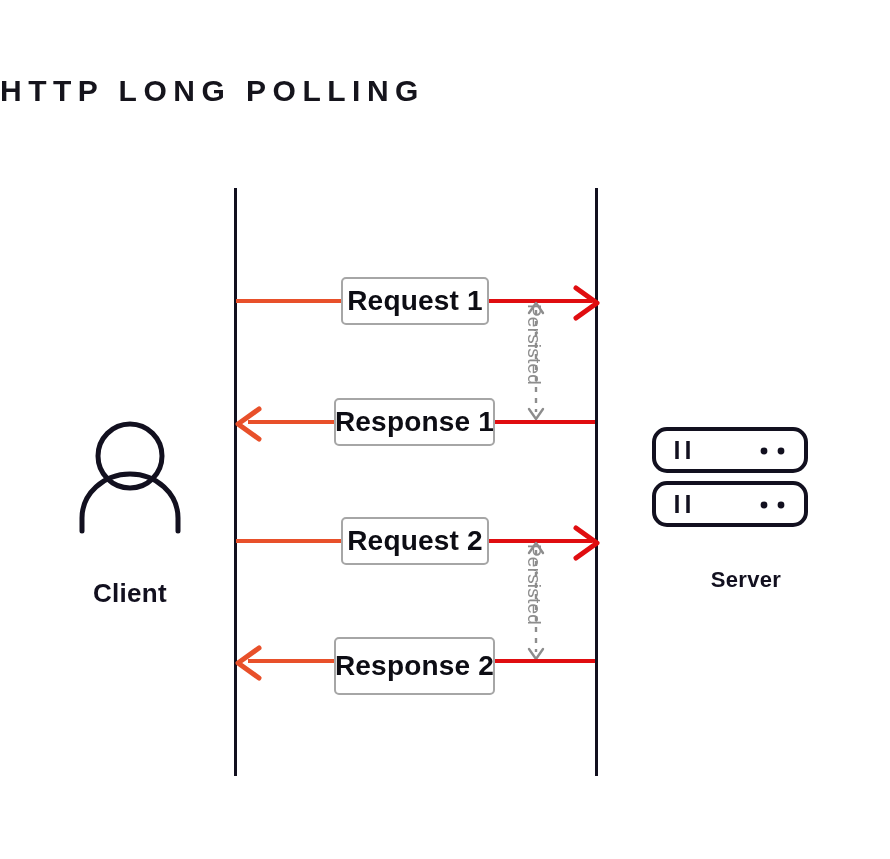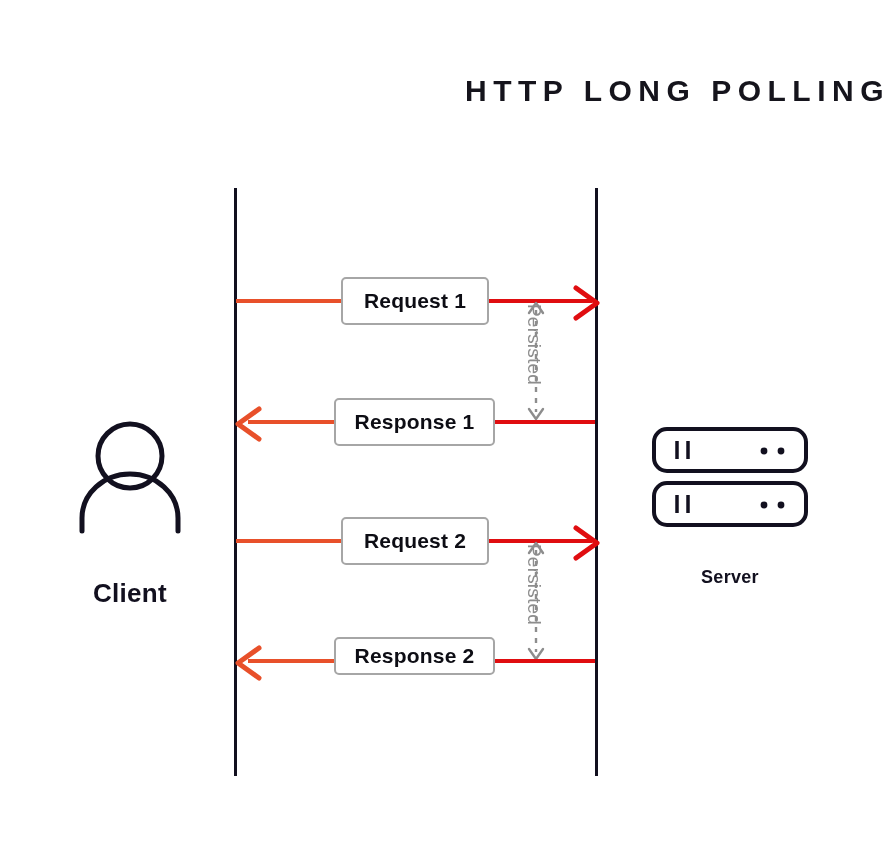--- a/index.html
+++ b/index.html
@@ -15,21 +15,21 @@
     font-family: "Liberation Sans", sans-serif;
     color: #111118;
   }
 
   
   #diagram-title {
     position: absolute;
     left: 0;
     top: 74px;
     width: 890px;
-    text-align: right;
+    text-align: left;
     font-size: 30px;
     font-weight: 700;
     letter-spacing: 6.5px;
     color: #15141c;
     white-space: nowrap;
   }
 
   
   .lifeline {
     position: absolute;
@@ -76,25 +76,25 @@
     height: 180px;
   }
   #server-icon {
     position: absolute;
     left: 0; top: 0;
     width: 160px;
     height: 105px;
   }
   #server-label {
     position: absolute;
-    left: 0;
+    left: 16px;
     top: 142px;
     width: 160px;
     text-align: center;
-    font-size: 18px;
+    font-size: 22px;
     font-weight: 700;
     color: #12101f;
     letter-spacing: 0.3px;
   }
 
   
   .message-row {
     position: absolute;
     left: 0;
     width: 890px;
@@ -121,21 +121,21 @@
   
   .msg-box {
     position: absolute;
     box-sizing: border-box;
     background: #ffffff;
     border: 2px solid #a6a6a6;
     border-radius: 5px;
     display: flex;
     align-items: center;
     justify-content: center;
-    font-size: 21px;
+    font-size: 28px;
     font-weight: 700;
     color: #0d0d14;
     letter-spacing: 0.2px;
     white-space: nowrap;
   }
 
   
   .persisted-group {
     position: absolute;
     width: 80px;
@@ -259,16 +259,16 @@
 </div>
 
 <div class="message-row" style="top:631px;">
   <div class="line-seg seg-orange" style="left:248px; width:92px;"></div>
   <div class="line-seg seg-red" style="left:490px; width:105px;"></div>
   <div class="arrowhead" style="left:236px;">
     <svg width="26" height="30" viewBox="0 0 26 30">
       <path d="M 23 -13 L 2 2 L 23 17" fill="none" stroke="#e8502a" stroke-width="5" stroke-linecap="round" stroke-linejoin="round"></path>
     </svg>
   </div>
-  <div class="msg-box" style="left:334px; top:6px; width:161px; height:38px;">
+  <div class="msg-box" style="left:334px; top:6px; width:161px; height:58px;">
     <span>Response 2</span>
   </div>
 </div>
 
 </body></html>

